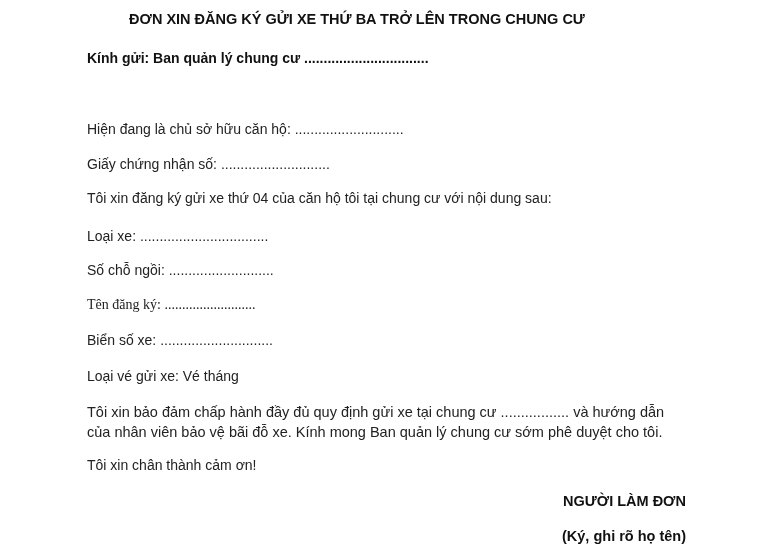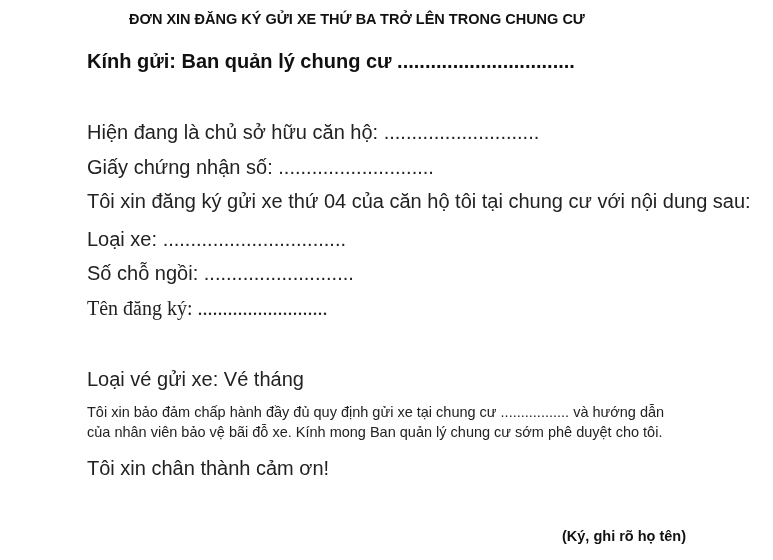--- a/index.html
+++ b/index.html
@@ -29,21 +29,21 @@
       width: 714px;
       text-align: center;
       font-weight: bold;
       font-size: 14.5px;
       letter-spacing: 0px;
       color: #111;
     }
     .line {
       position: absolute;
       left: 87px;
-      font-size: 20px;
+      font-size: 14px;
       white-space: nowrap;
       color: #222;
     }
     .bold {
       font-weight: bold;
       color: #111;
     }
     .dots {
       letter-spacing: 0px;
     }
@@ -103,32 +103,37 @@
   <div class="line" style="top:262px;">
     <span>Số chỗ ngồi:</span>
     <span class="dots">...........................</span>
   </div>
 
   <div class="line" style="top:297px;font-family:Liberation Serif, serif;">
     <span>Tên đăng ký:</span>
     <span class="dots">..........................</span>
   </div>
 
+  <div class="line" style="top:332px;">
+    <span>Biển số xe:</span>
+    <span class="dots">.............................</span>
+  </div>
 
   <div class="line" style="top:368px;">
     <span>Loại vé gửi xe:</span>
     <span>Vé tháng</span>
   </div>
 
   <div class="para" style="top:402px;">
     <div style="white-space:nowrap;">
       <span>Tôi xin bảo đảm chấp hành đầy đủ quy định gửi xe tại chung cư</span>
       <span class="dots">.................</span>
       <span>và hướng dẫn</span>
     </div>
     <div style="white-space:nowrap;">của nhân viên bảo vệ bãi đỗ xe. Kính mong Ban quản lý chung cư sớm phê duyệt cho tôi.</div>
   </div>
 
   <div class="line" style="top:457px;">Tôi xin chân thành cảm ơn!</div>
 
+  <div class="sign" style="top:493px; left:563px;">NGƯỜI LÀM ĐƠN</div>
   <div class="sign" style="top:528px; left:562px;">(Ký, ghi rõ họ tên)</div>
 
 </div>
 
 </body></html>

